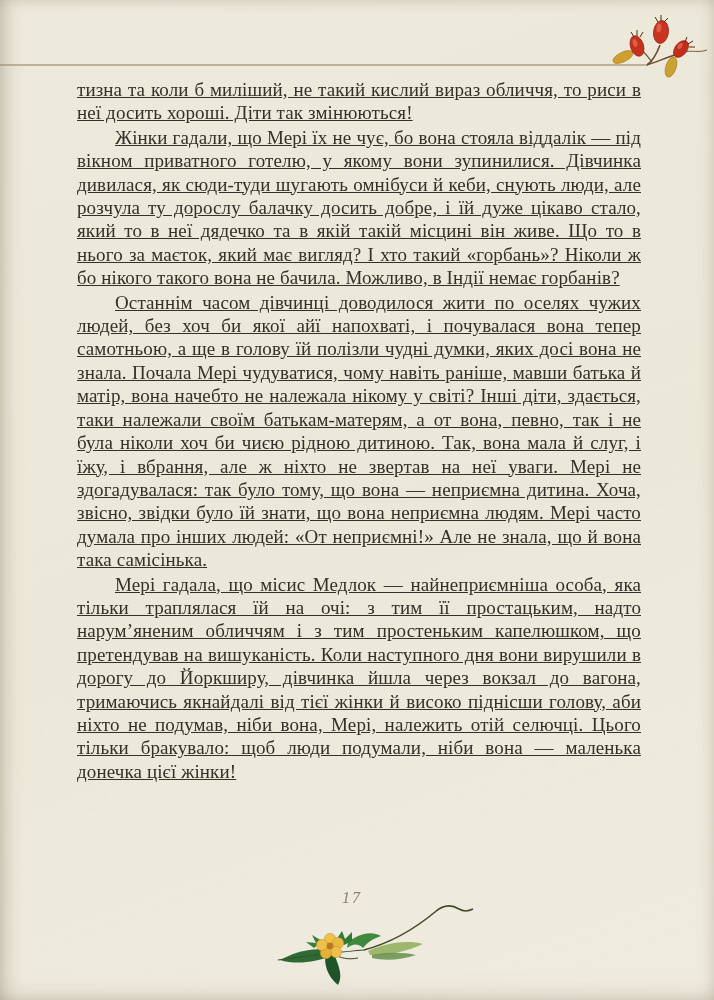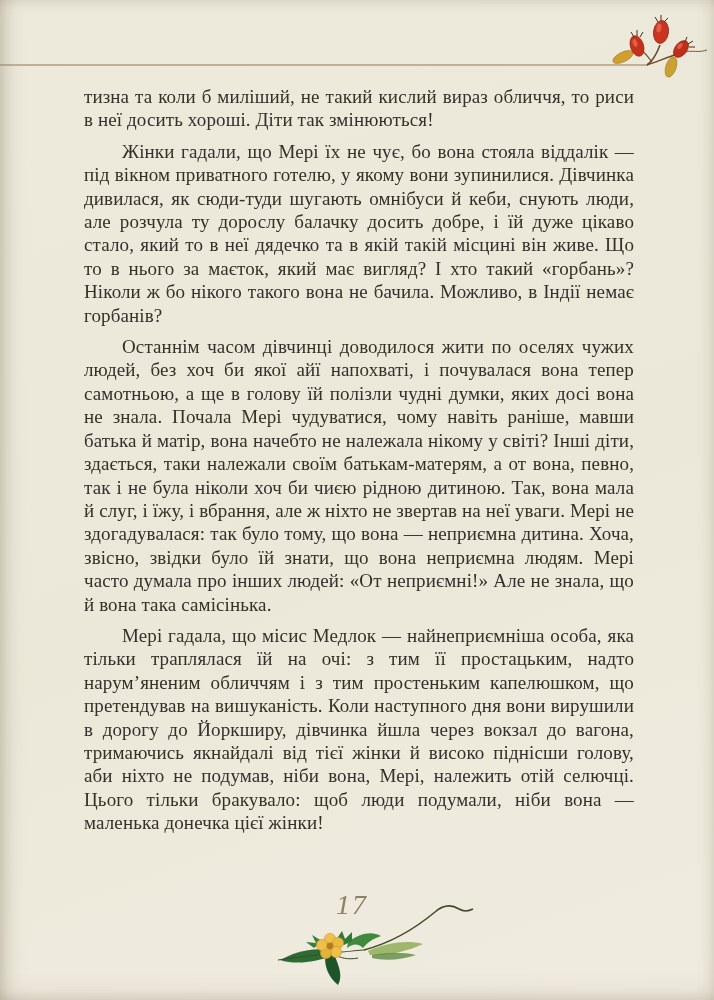--- a/index.html
+++ b/index.html
@@ -16,25 +16,25 @@
       inset -10px 0 18px -12px rgba(120,110,88,.30),
       inset 0 -14px 26px -16px rgba(140,120,100,.35),
       inset 0 10px 18px -14px rgba(130,120,95,.22);
   }
   .top-deco{position:absolute;top:0;left:0;width:714px;height:100px;}
   .text-block{
     position:absolute;top:77px;left:76px;width:566px;
     font-size:19px;line-height:23.4px;letter-spacing:.12px;
     color:#34302a;text-align:justify;
   }
-  .text-block p{margin:8px;text-indent:38px;}
+  .text-block p{margin:1px;text-indent:38px;text-decoration:underline;}
   .text-block p.continuation{text-indent:0;}
   .page-number{
     position:absolute;top:889px;left:352px;transform:translateX(-50%);
-    font-style:italic;font-size:28px;color:#8c8066;letter-spacing:2px;
+    font-style:italic;font-size:16px;color:#8c8066;letter-spacing:2px;
   }
   .bottom-deco{position:absolute;top:898px;left:268px;width:212px;height:92px;}
 </style>
 </head>
 <body>
 
 <div class="book-page">
 
   <svg class="top-deco" viewBox="0 0 714 100" xmlns="http://www.w3.org/2000/svg">
     <path d="M0 65 H 647" stroke="#8f7b57" stroke-width="1.2" fill="none"></path>

